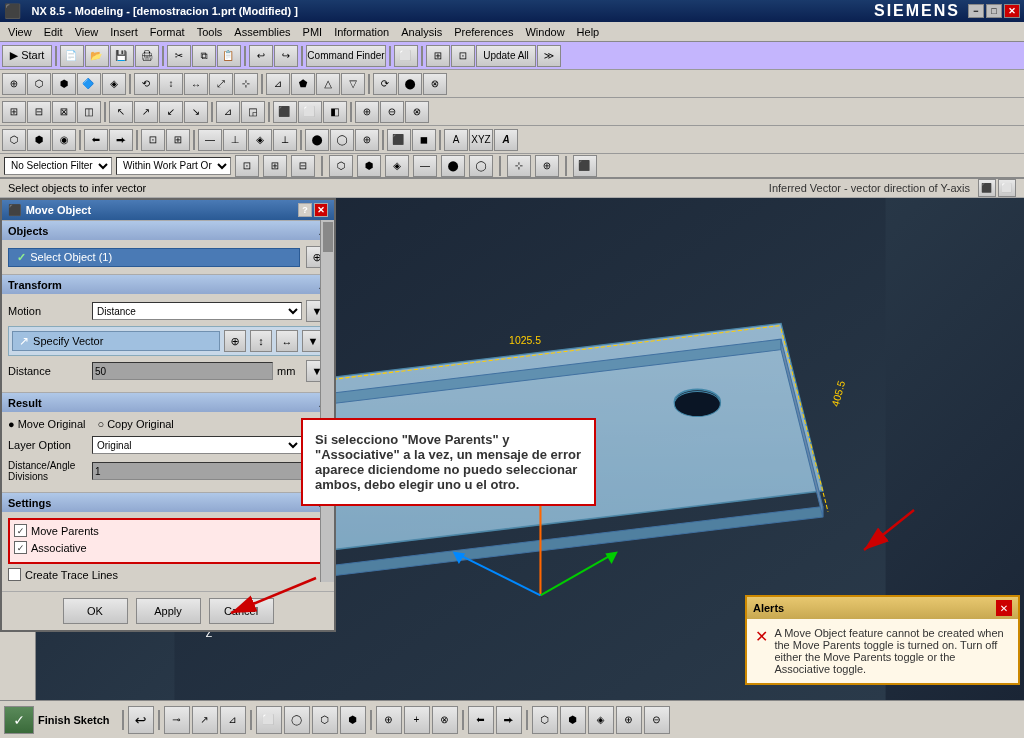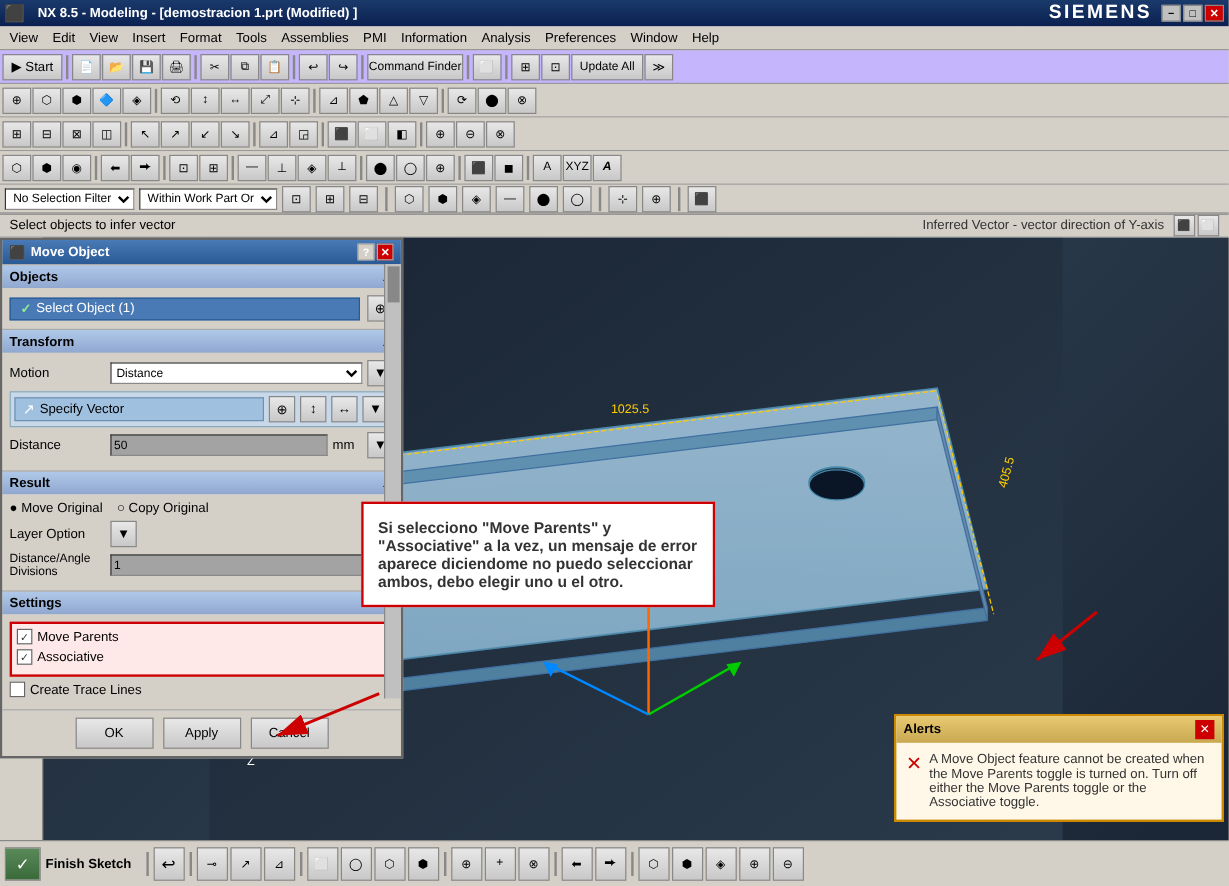--- a/index.html
+++ b/index.html
@@ -333,20 +333,23 @@
           <span>Move Original</span>
         </div>
         <div class="radio-item">
           <span>○</span>
           <span>Copy Original</span>
         </div>
       </div>
 
       <div class="row">
         <span class="row-label">Layer Option</span>
+        <select class="row-select">
+          <option>Original</option>
+        </select>
         <div class="icon-btn">▼</div>
       </div>
 
       <div class="row">
         <span class="row-label" style="font-size:10px;">Distance/Angle Divisions</span>
         <input class="row-input" type="text" value="1" style="width: 60px;">
       </div>
     </div>
 
     <div class="section-header">

